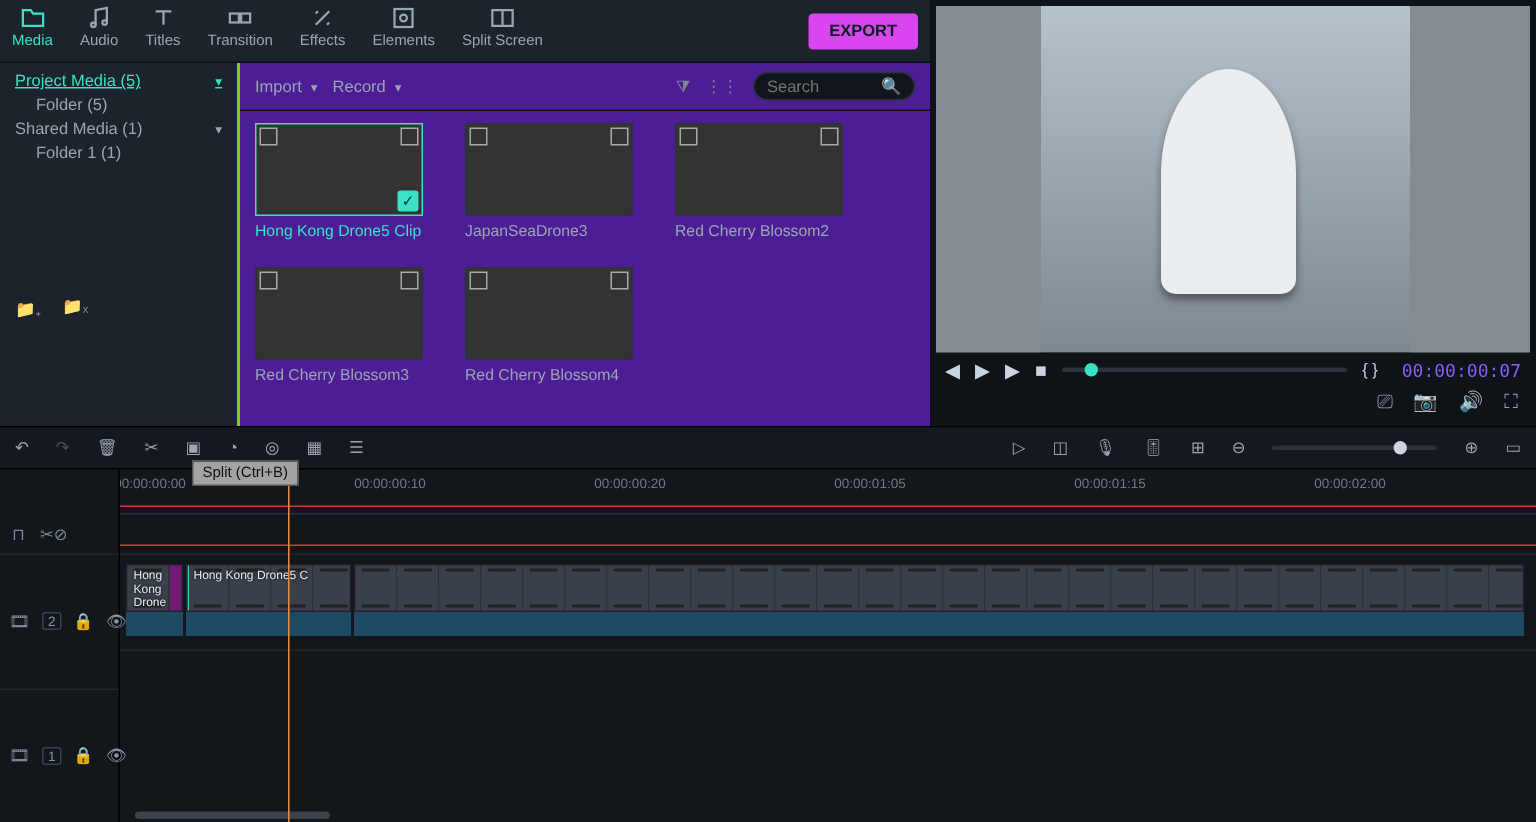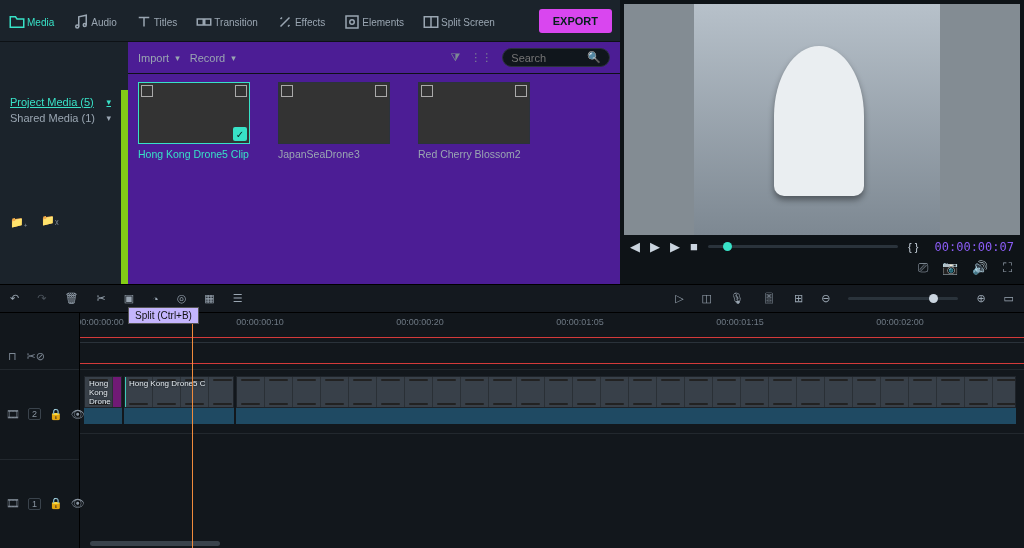--- a/index.html
+++ b/index.html
@@ -3,28 +3,28 @@
 <meta charset="utf-8">
 <style>
   * { margin:0; padding:0; box-sizing:border-box; font-family:Arial,Helvetica,sans-serif; }
   body { background:#14191f; color:#c9d1d9; width:1024px; height:548px; overflow:hidden; font-size:11px; }
   .app { display:flex; flex-direction:column; width:1024px; height:548px; }
 
   
   .upper { display:flex; height:285px; border-bottom:1px solid #000; }
   .left-pane { width:620px; display:flex; flex-direction:column; background:#1b232b; }
   .tabs { display:flex; align-items:flex-end; height:42px; padding:0 8px; gap:18px; border-bottom:1px solid #0d1115; }
-  .tab { display:flex; flex-direction:row; align-items:center; justify-content:flex-start; height:38px; cursor:pointer; color:#9aa6b2; gap:1px; }
+  .tab { display:flex; flex-direction:column; align-items:center; justify-content:flex-start; height:38px; cursor:pointer; color:#9aa6b2; gap:1px; }
   .tab svg{width:18px;height:18px;}
   .tab.active { color:#38e2c7; }
   .tab-label{font-size:10px;}
   .export-btn { margin-left:auto; background:#d946ef; color:#05201b; font-weight:bold; font-size:11px; padding:6px 14px; border-radius:3px; cursor:pointer; align-self:center; }
 
   .under-tabs { display:flex; flex:1; min-height:0; }
-  .tree { width:128px; padding:4px 6px; border-right:7px solid #84cc16; overflow:hidden;margin-top:48px; }
+  .tree { width:160px; padding:4px 6px; border-right:2px solid #84cc16; overflow:hidden; }
   .tree-item { padding:2px 4px; display:flex; align-items:center; gap:4px; color:#9aa6b2; cursor:pointer; }
   .tree-item.sel { color:#38e2c7; text-decoration:underline; }
   .tree-item.indent { padding-left:18px; }
   .tree-chev{margin-left:auto; font-size:9px;}
   .tree-icons { display:flex; gap:14px; padding:8px 4px; margin-top:auto; }
 
   .browser { flex:1; display:flex; flex-direction:column; background:#4c1d95; }
   .browser-bar { display:flex; align-items:center; gap:10px; padding:6px 10px; border-bottom:1px solid #0d1115; }
   .dd { display:flex; align-items:center; gap:6px; color:#9aa6b2; cursor:pointer; font-size:11px; }
   .dd .chev{font-size:9px;}
@@ -50,21 +50,21 @@
   .pbtn { color:#cbd5df; cursor:pointer; font-size:13px; }
   .pslider { flex:1; height:3px; background:#2a333b; position:relative; border-radius:2px;}
   .pslider .dot{position:absolute; left:8%; top:-3px; width:9px;height:9px;border-radius:50%;background:#38e2c7;}
   .timecode { font-family:monospace; font-size:12px; color:#8b5cf6; margin-left:6px;}
   .preview .subbar { display:flex; justify-content:flex-end; gap:14px; padding:2px 8px 4px; }
   .sico{color:#9aa6b2; cursor:pointer; font-size:13px;}
 
   
   .toolrow { height:28px; background:#14191f; display:flex; align-items:center; padding:0 10px; gap:18px; border-bottom:1px solid #000; position:relative;}
   .tico { color:#9aa6b2; cursor:pointer; display:flex; align-items:center; }
-  .tooltip { position:absolute; left:128px; top:22px; background:#c4b5fd; color:#111; font-size:10px; padding:2px 6px; border:1px solid #555; white-space:nowrap; z-index:10;}
+  .tooltip { position:absolute; left:128px; top:22px; background:#a3a3a3; color:#111; font-size:10px; padding:2px 6px; border:1px solid #555; white-space:nowrap; z-index:10;}
   .tool-spacer{flex:1;}
 
   
   .timeline { flex:1; background:#12171c; display:flex; }
   .track-heads { width:80px; border-right:1px solid #000; display:flex; flex-direction:column; }
   .head-spacer{height:30px;}
   .head-tools{height:26px;display:flex;align-items:center;gap:10px;padding-left:8px;color:#7d8894;}
   .track-head { flex:1; display:flex; align-items:center; gap:8px; padding-left:6px; color:#8b96a2; border-top:1px solid #22282e;}
   .track-head .num{border:1px solid #3a434c;padding:0 3px;font-size:9px;border-radius:2px;}
 
@@ -156,24 +156,26 @@
         </div>
         <div class="export-btn">EXPORT</div>
       </div>
 
       <div class="under-tabs">
         <div class="tree">
           <div class="tree-item sel">
               <span>Project Media (5)</span>
               <span class="tree-chev">▾</span>
             </div>
+          <div class="tree-item indent">Folder (5)</div>
           <div class="tree-item">
               <span>Shared Media (1)</span>
               <span class="tree-chev">▾</span>
             </div>
+          <div class="tree-item indent">Folder 1 (1)</div>
           <div style="height:80px;"></div>
           <div class="tree-icons">
             <span class="bar-ico">📁₊</span>
             <span class="bar-ico">📁ₓ</span>
           </div>
         </div>
 
         <div class="browser">
           <div class="browser-bar">
             <div class="dd">
@@ -207,20 +209,34 @@
                   <div class="corner cTR"></div>
                 </div>
                 <div class="name">JapanSeaDrone3</div>
               </div>
               <div class="thumb">
                 <div class="img blossom">
                   <div class="corner cTL"></div>
                   <div class="corner cTR"></div>
                 </div>
                 <div class="name">Red Cherry Blossom2</div>
+              </div>
+              <div class="thumb">
+                <div class="img blossom">
+                  <div class="corner cTL"></div>
+                  <div class="corner cTR"></div>
+                </div>
+                <div class="name">Red Cherry Blossom3</div>
+              </div>
+              <div class="thumb">
+                <div class="img blossom">
+                  <div class="corner cTL"></div>
+                  <div class="corner cTR"></div>
+                </div>
+                <div class="name">Red Cherry Blossom4</div>
               </div>
             </div>
         </div>
       </div>
     </div>
 
     <div class="preview">
       <div class="video">
         <div class="preview-art"></div>
         <div class="bld l"></div>

